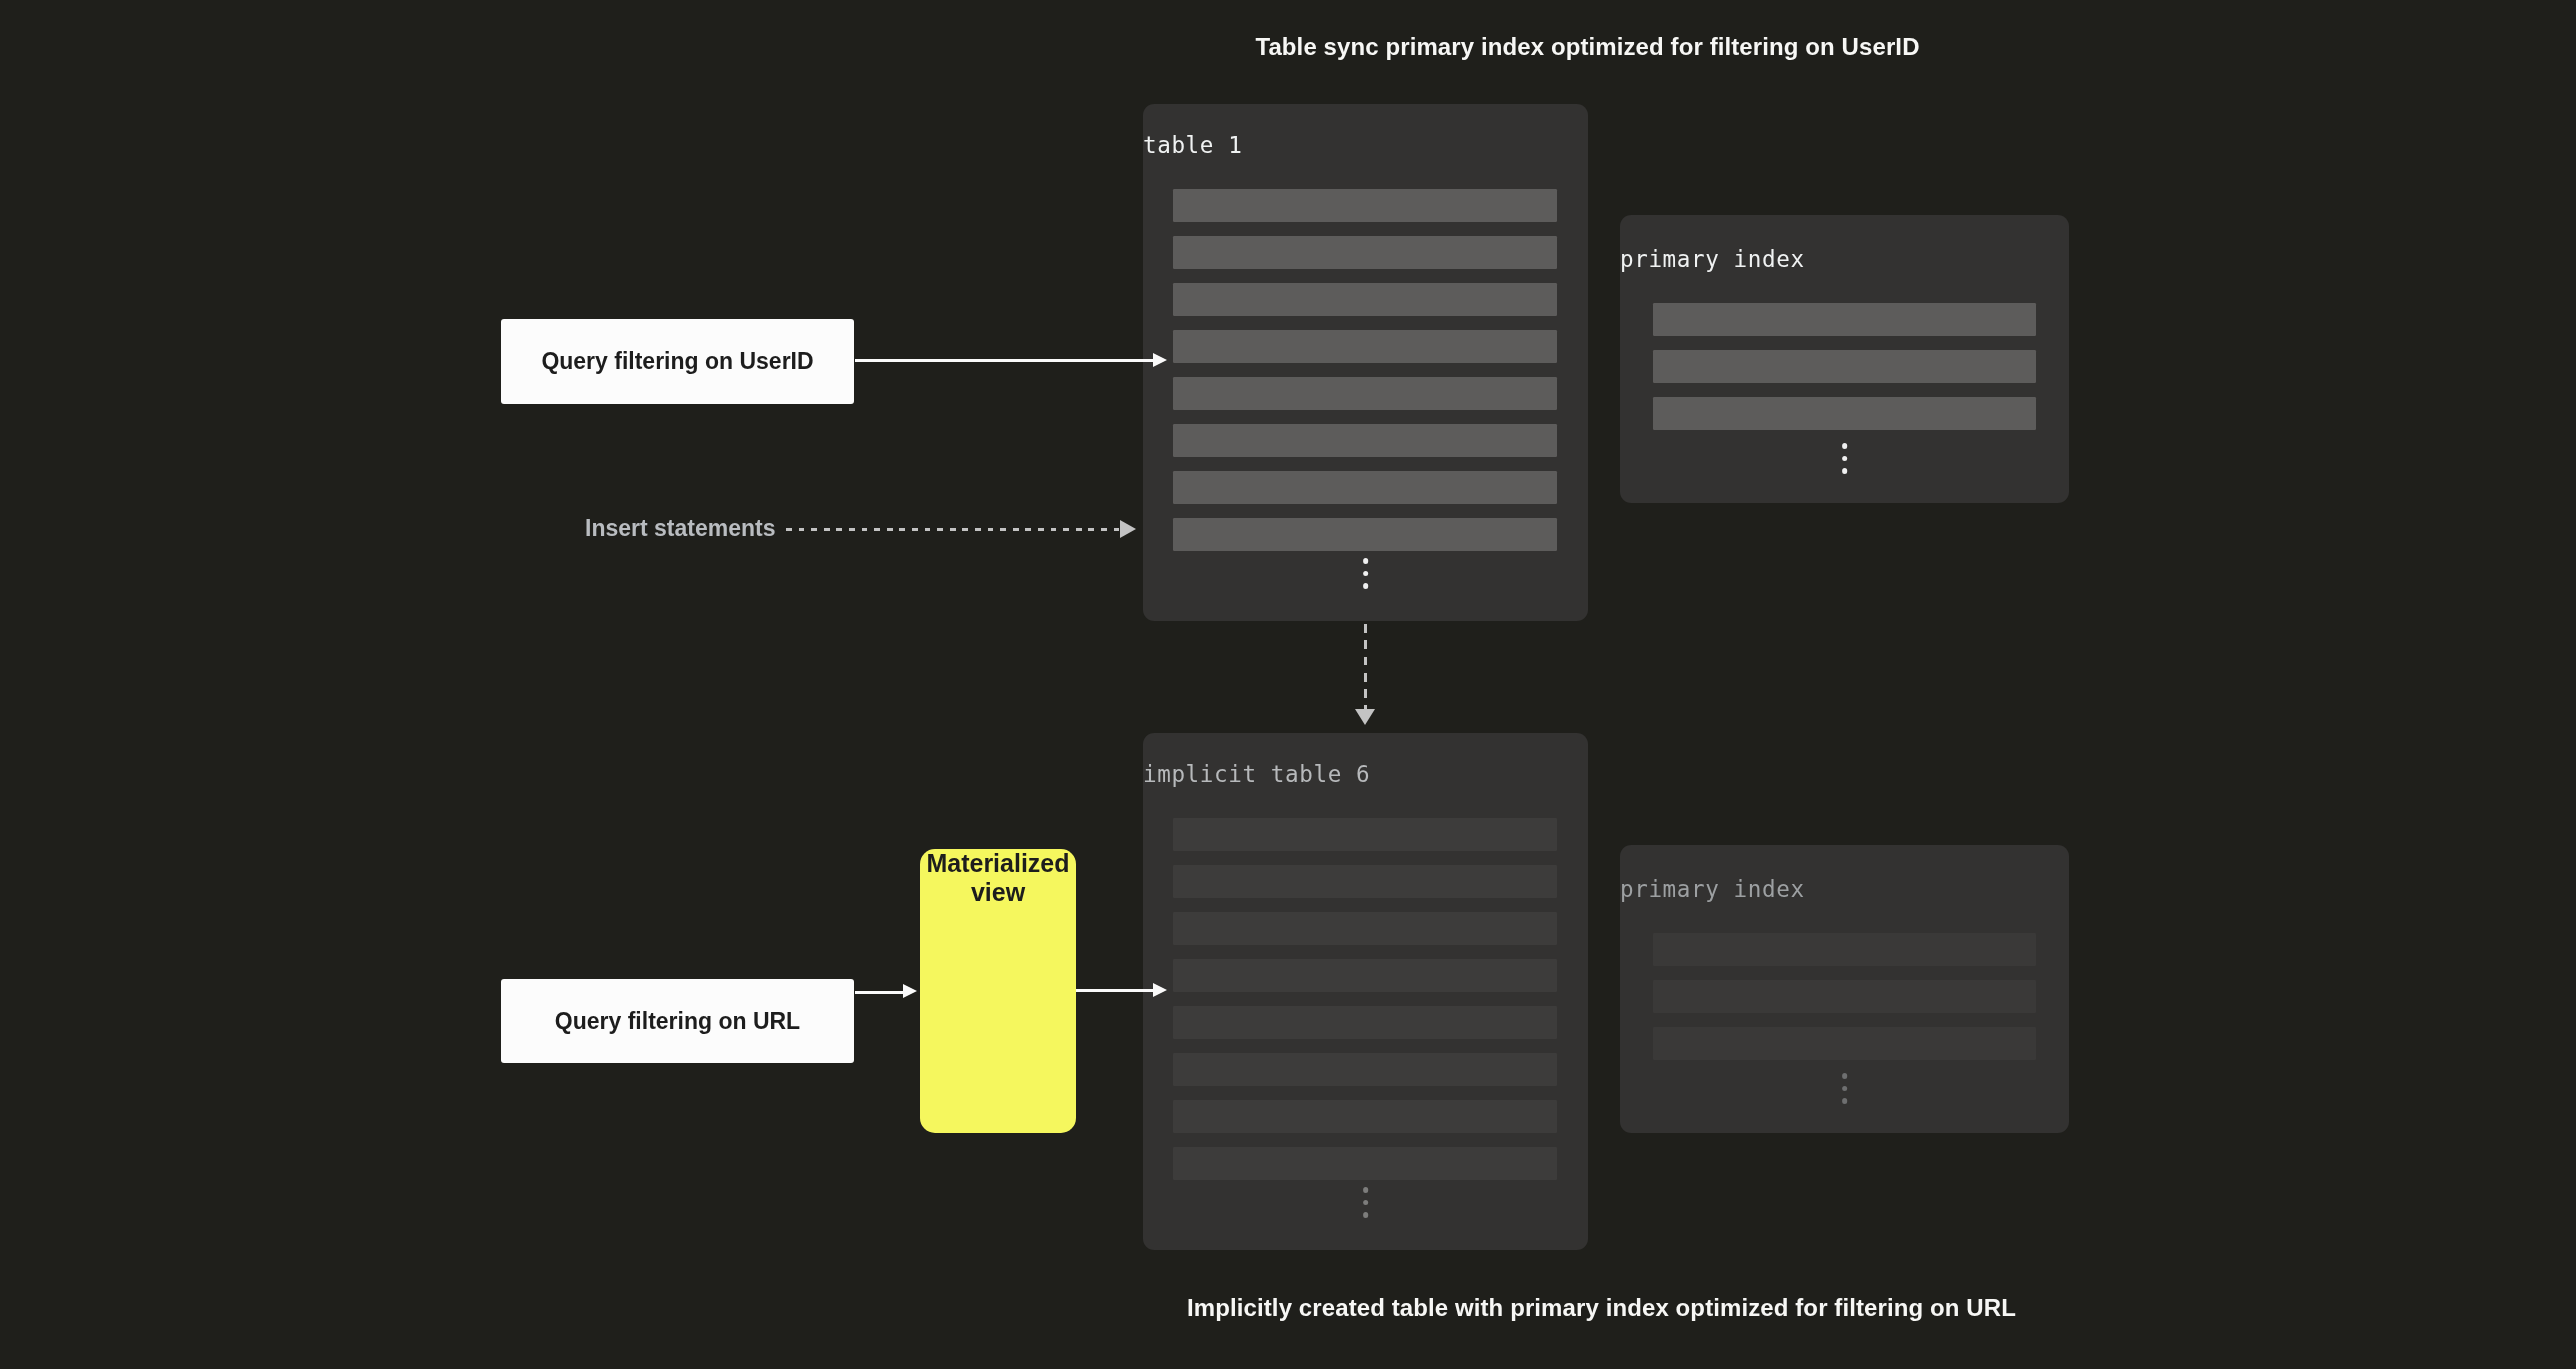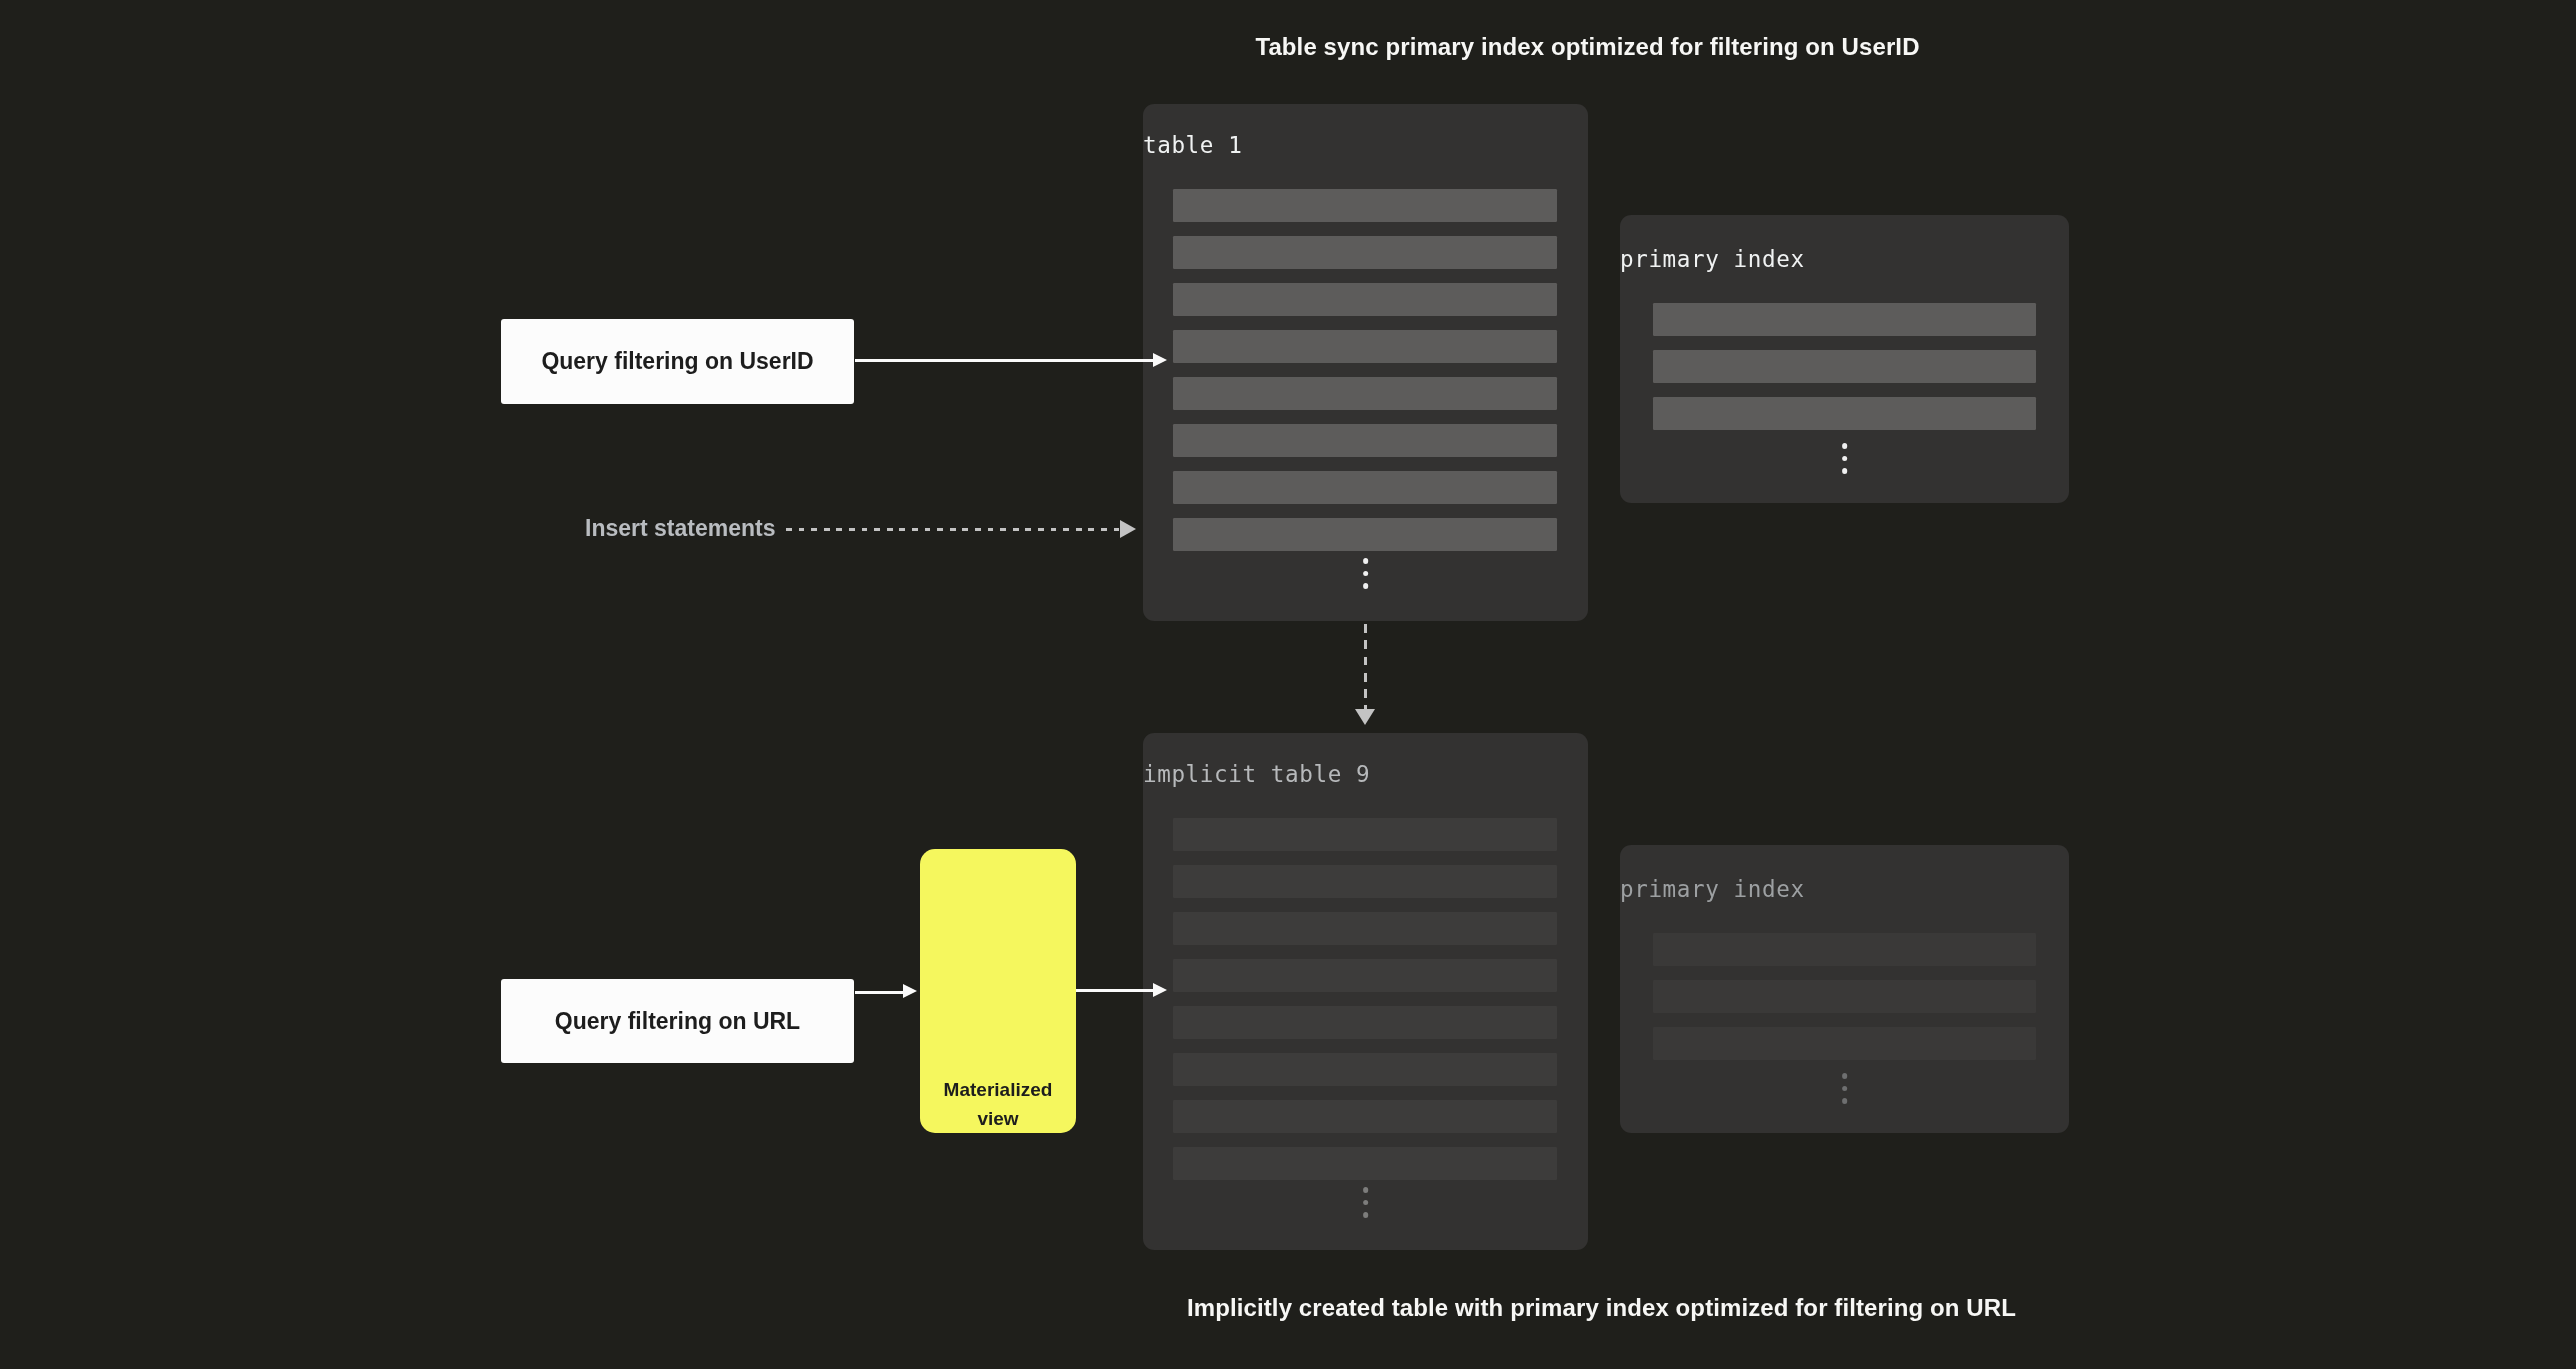--- a/index.html
+++ b/index.html
@@ -47,22 +47,22 @@
   .d-mid    i { background:var(--dots-mid); }
   .d-dim    i { background:var(--dots-dim); }
 
   .white-box { position:absolute; background:var(--white-box); border-radius:3px;
     display:flex; align-items:center; justify-content:center;
     font-size:23px; font-weight:bold; color:var(--dark-text); text-align:center; }
   .q-userid { left:501px; top:319px;  width:353px; height:85px; }
   .q-url    { left:501px; top:966px; width:353px; height:84px;margin-top:13px; }
 
   .yellow-box { position:absolute; left:920px; top:849px; width:156px; height:284px;
-    border-radius:15px; background:var(--yellow); display:flex; align-items:flex-end; justify-content:center;
-    font-size:19px; font-weight:bold; color:var(--dark-text); text-align:center; line-height:29px; padding:0 6.3px; }
+    border-radius:15px; background:var(--yellow); display:flex; align-items:flex-start; justify-content:center;
+    font-size:25px; font-weight:bold; color:var(--dark-text); text-align:center; line-height:29px; padding:0 6.3px; }
 
   .gray-label { position:absolute; font-size:23px; font-weight:bold; color:var(--gray-text); }
   .insert-label { left:585px; top:515px; }
   .sync-note { position:absolute; left:1389px; top:649px; font-size:23px; font-weight:bold;
     color:var(--gray-text); line-height:30px; }
 
   .hline { position:absolute; height:2.5px; background:var(--arrow); }
   .a1 { left:855px; top:359px;  width:298px; }
   .a2 { left:855px; top:991px; width:48px;  }
   .a3 { left:1076px; top:989px; width:77px; }
@@ -116,21 +116,21 @@
         <div class="row"></div>
       </div>
     <div class="vdots vd-idx d-bright">
       <i></i>
         <i></i>
         <i></i>
     </div>
   </section>
 
   <section class="panel p-table2">
-    <div class="mono-title t-mid">implicit table 9</div>
+    <div class="mono-title t-mid">implicit table 6</div>
     <div class="rows rows-table r-mid">
       <div class="row"></div>
     <div class="row"></div>
         <div class="row"></div>
         <div class="row"></div>
         <div class="row"></div>
         <div class="row"></div>
         <div class="row"></div>
         <div class="row"></div>
       </div>

